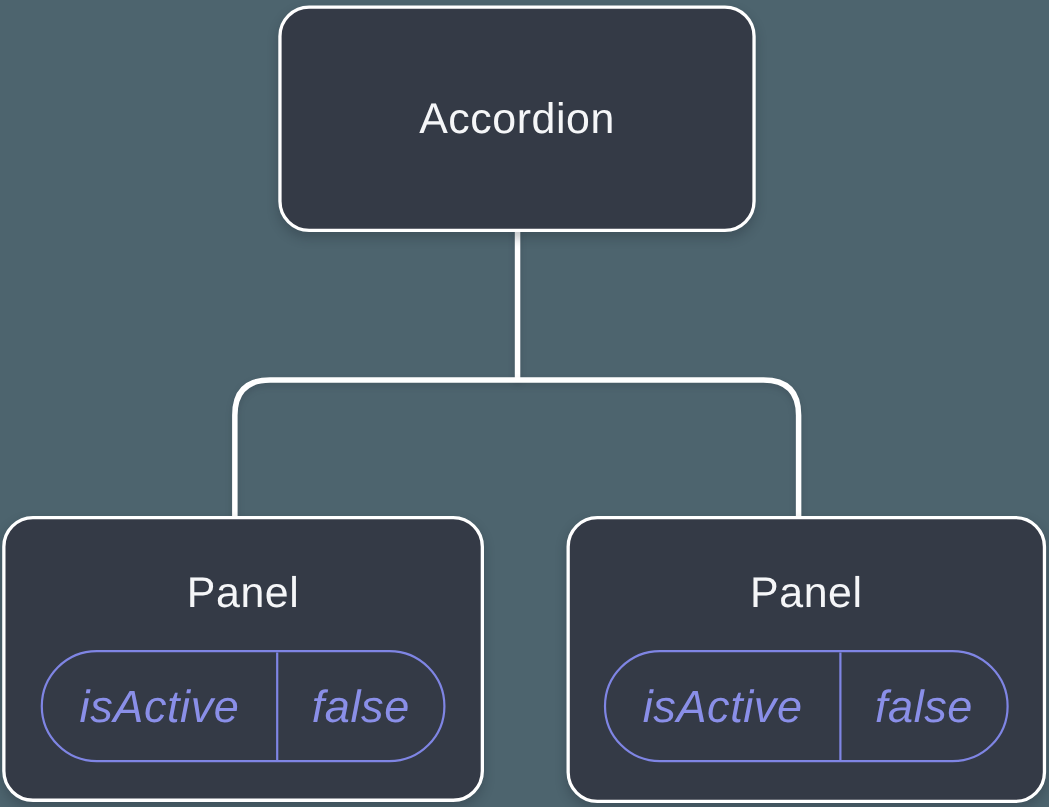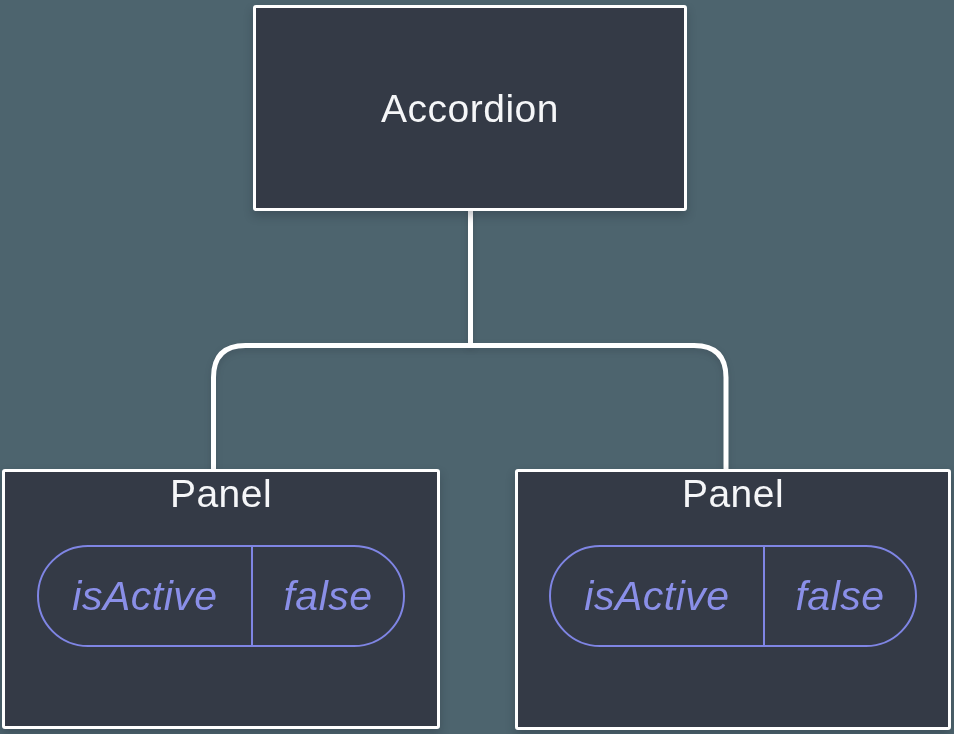--- a/index.html
+++ b/index.html
@@ -31,21 +31,21 @@
     fill: none;
     filter: drop-shadow(0 3px 3px rgba(30, 36, 48, 0.22));
   }
 
   
   .node {
     position: absolute;
     box-sizing: border-box;
     background: var(--node-fill, #343a46);
     border: 3.5px solid var(--node-border, #ffffff);
-    border-radius: 3px;
+    border-radius: 28px;
     box-shadow: 0 5px 10px rgba(30, 36, 48, 0.28);
   }
 
   .node-root {
     left: 253px;
     top: 5px;
     width: 434px;
     height: 206px;
     display: flex;
     align-items: center;
@@ -56,20 +56,21 @@
     color: var(--label-text, #f5f6f8);
     font-size: 39px;
     font-weight: 400;
     line-height: 43px;
     letter-spacing: 0.5px;
     text-align: center;
     white-space: nowrap;
   }
 
   .node-panel {
+    padding-top: 46px;
   }
   .panel-left {
     left: 2px;
     top: 469px;
     width: 438px;
     height: 260px;
   }
   .panel-right {
     left: 515px;
     top: 469px;

